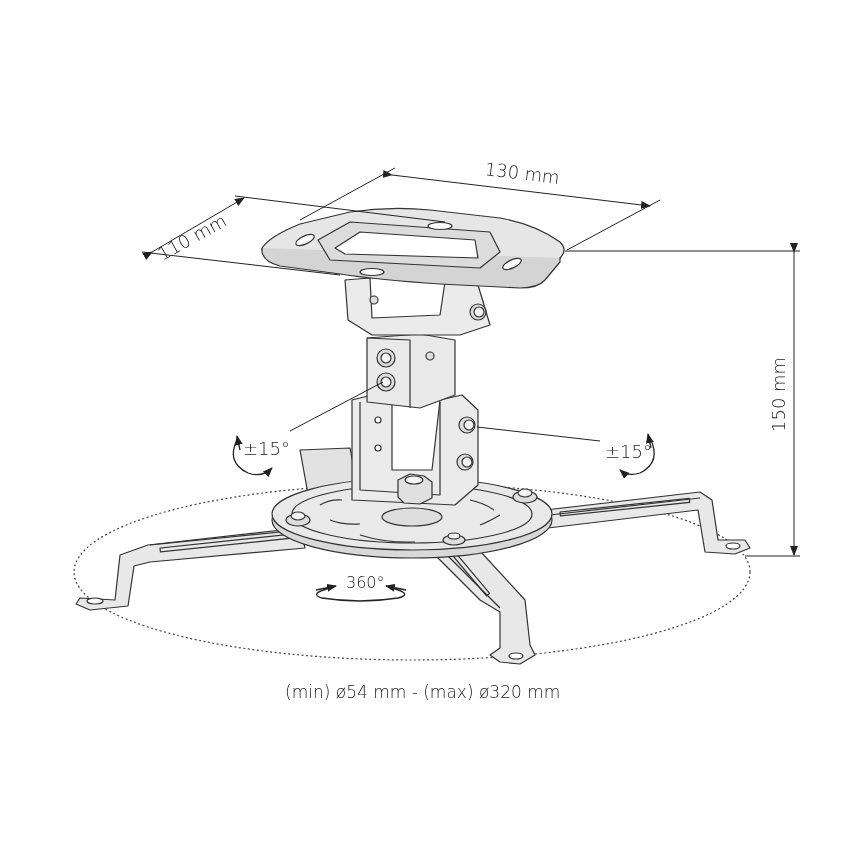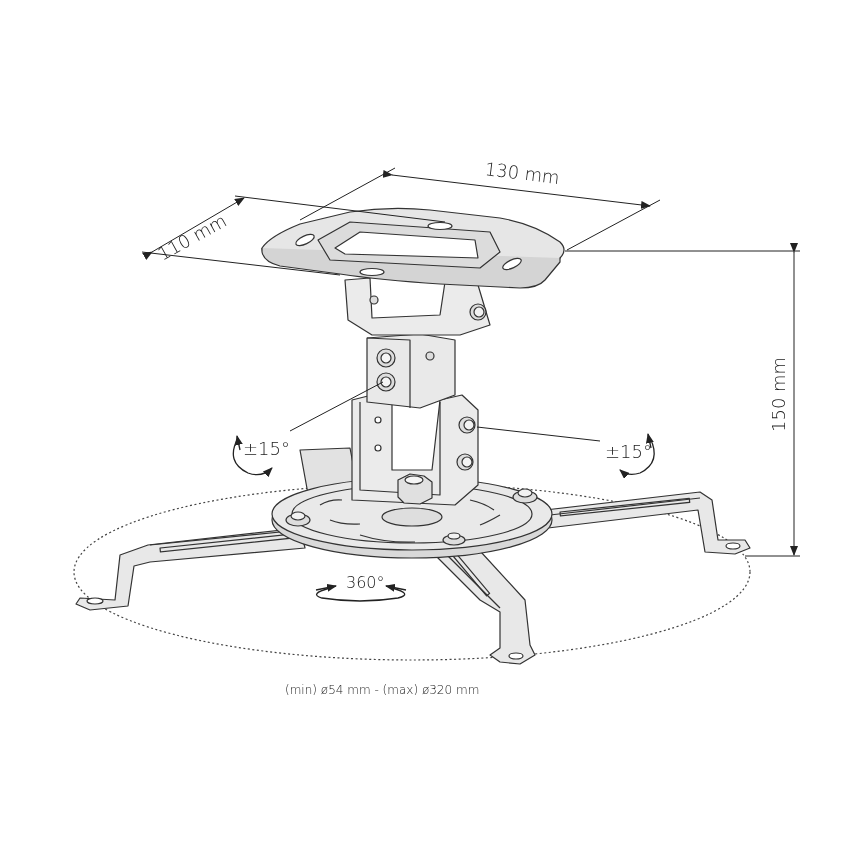--- a/index.html
+++ b/index.html
@@ -5,21 +5,21 @@
   html, body { margin: 0; padding: 0; background: #ffffff; }
   body { width: 868px; height: 868px; overflow: hidden; position: relative; font-family: "DejaVu Sans", sans-serif; }
   #canvas { position: absolute; left: 0; top: 0; width: 868px; height: 868px; }
   .lbl { position: absolute; color: #222; font-family: "DejaVu Sans", sans-serif; font-weight: 300; white-space: nowrap; line-height: 1; }
   .lbl-130 { left: 486px; top: 160px; font-size: 18px; transform: rotate(7deg); transform-origin: left top; }
   .lbl-110 { left: 155px; top: 248px; font-size: 18px; transform: rotate(-29deg); transform-origin: left top; }
   .lbl-150 { left: 770px; top: 432px; font-size: 18px; transform: rotate(-90deg); transform-origin: left top; }
   .lbl-tilt-l { left: 243px; top: 440px; font-size: 18px; }
   .lbl-tilt-r { left: 605px; top: 443px; font-size: 18px; }
   .lbl-rot { left: 338px; top: 575px; font-size: 16px; margin-left: 8px; }
-  .lbl-range { left: 285px; top: 684px; font-size: 12px; }
+  .lbl-range { left: 285px; top: 684px; font-size: 17px; }
 </style>
 </head>
 <body>
 
 <svg id="canvas" width="868" height="868" viewBox="0 0 868 868" xmlns="http://www.w3.org/2000/svg">
   <defs>
     <marker id="arr" markerWidth="10" markerHeight="8" refX="9" refY="4" orient="auto" markerUnits="userSpaceOnUse">
       <path d="M0,0 L10,4 L0,8 Z" fill="#222"></path>
     </marker>
   </defs>

